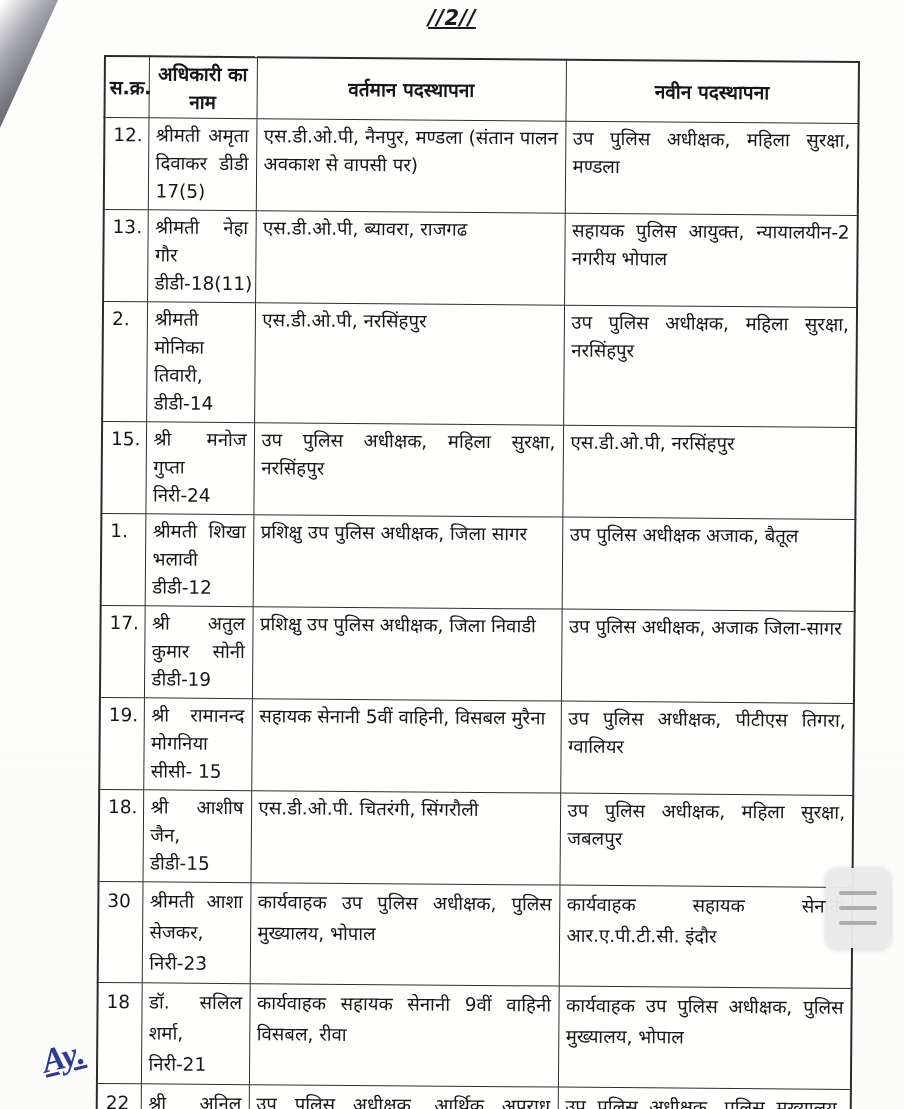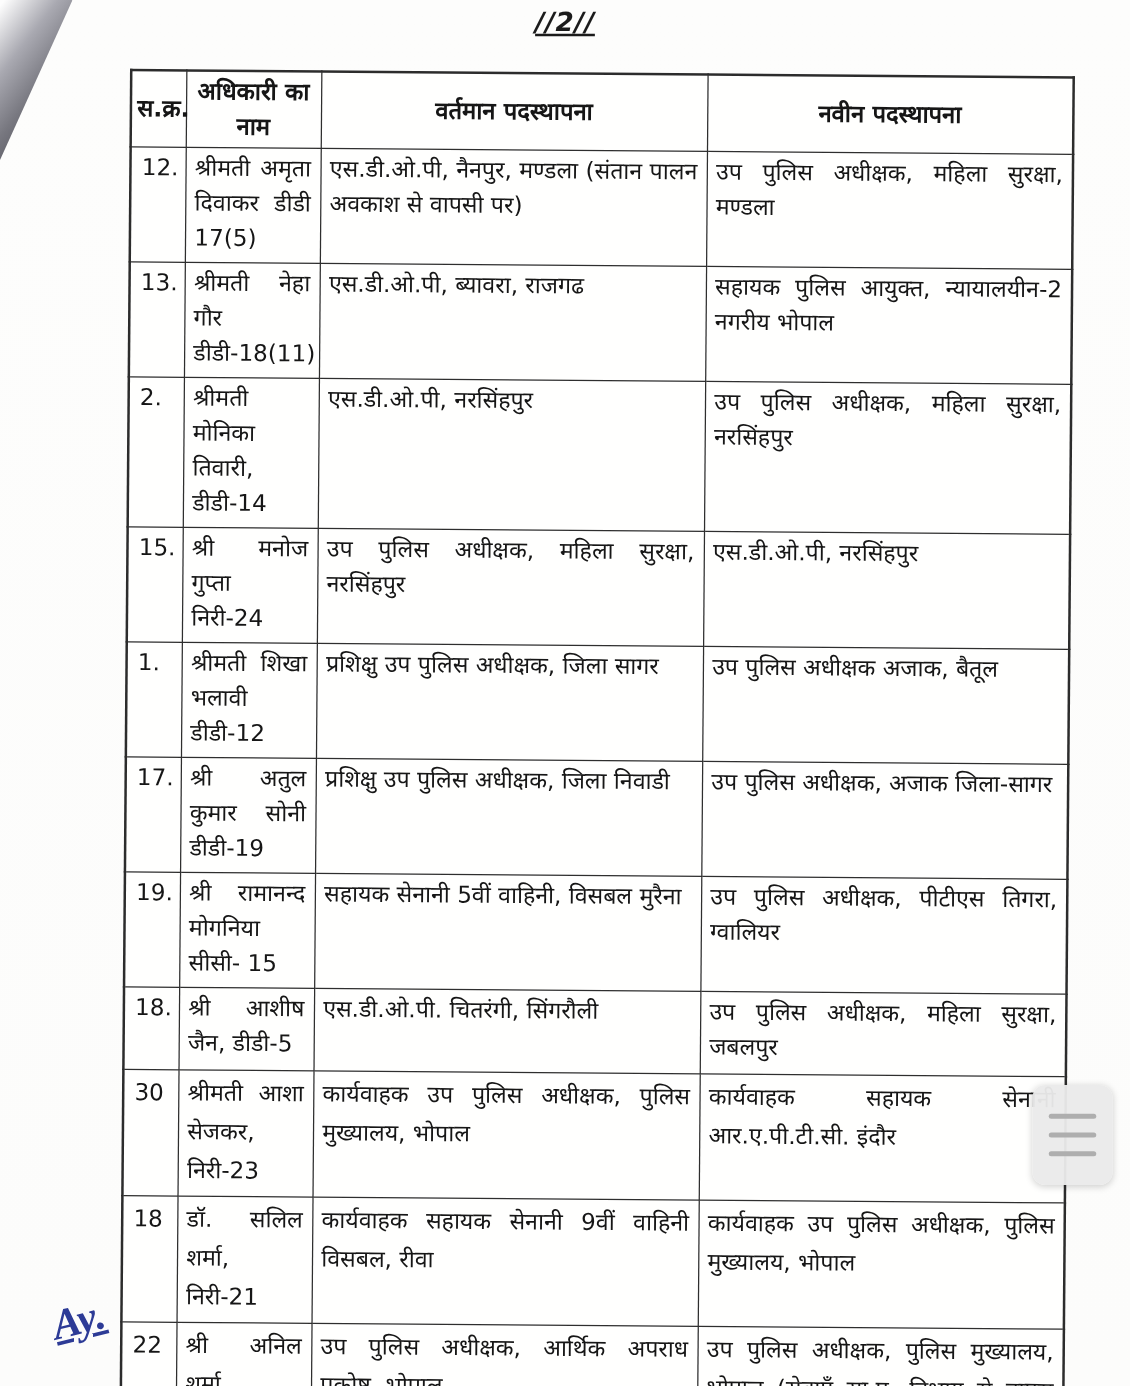--- a/index.html
+++ b/index.html
@@ -157,21 +157,21 @@
           <td class="c-new">उप पुलिस अधीक्षक, अजाक जिला-सागर</td>
         </tr>
         <tr style="height: 64px;">
           <td class="c-sno">19.</td>
           <td class="c-name">श्री रामानन्द मोगनिया सीसी- 15</td>
           <td class="c-current">सहायक सेनानी 5वीं वाहिनी, विसबल मुरैना</td>
           <td class="c-new">उप पुलिस अधीक्षक, पीटीएस तिगरा, ग्वालियर</td>
         </tr>
         <tr style="height: 66px;">
           <td class="c-sno">18.</td>
-          <td class="c-name">श्री आशीष जैन, डीडी-5</td>
+          <td class="c-name">श्री आशीष जैन, डीडी-15</td>
           <td class="c-current">एस.डी.ओ.पी. चितरंगी, सिंगरौली</td>
           <td class="c-new">उप पुलिस अधीक्षक, महिला सुरक्षा, जबलपुर</td>
         </tr>
         <tr class="spread" style="height: 84px;">
           <td class="c-sno">30</td>
           <td class="c-name">श्रीमती आशा सेजकर, निरी-23</td>
           <td class="c-current">कार्यवाहक उप पुलिस अधीक्षक, पुलिस मुख्यालय, भोपाल</td>
           <td class="c-new">कार्यवाहक सहायक सेनानी आर.ए.पी.टी.सी. इंदौर</td>
         </tr>
         <tr class="spread" style="height: 69px;">

